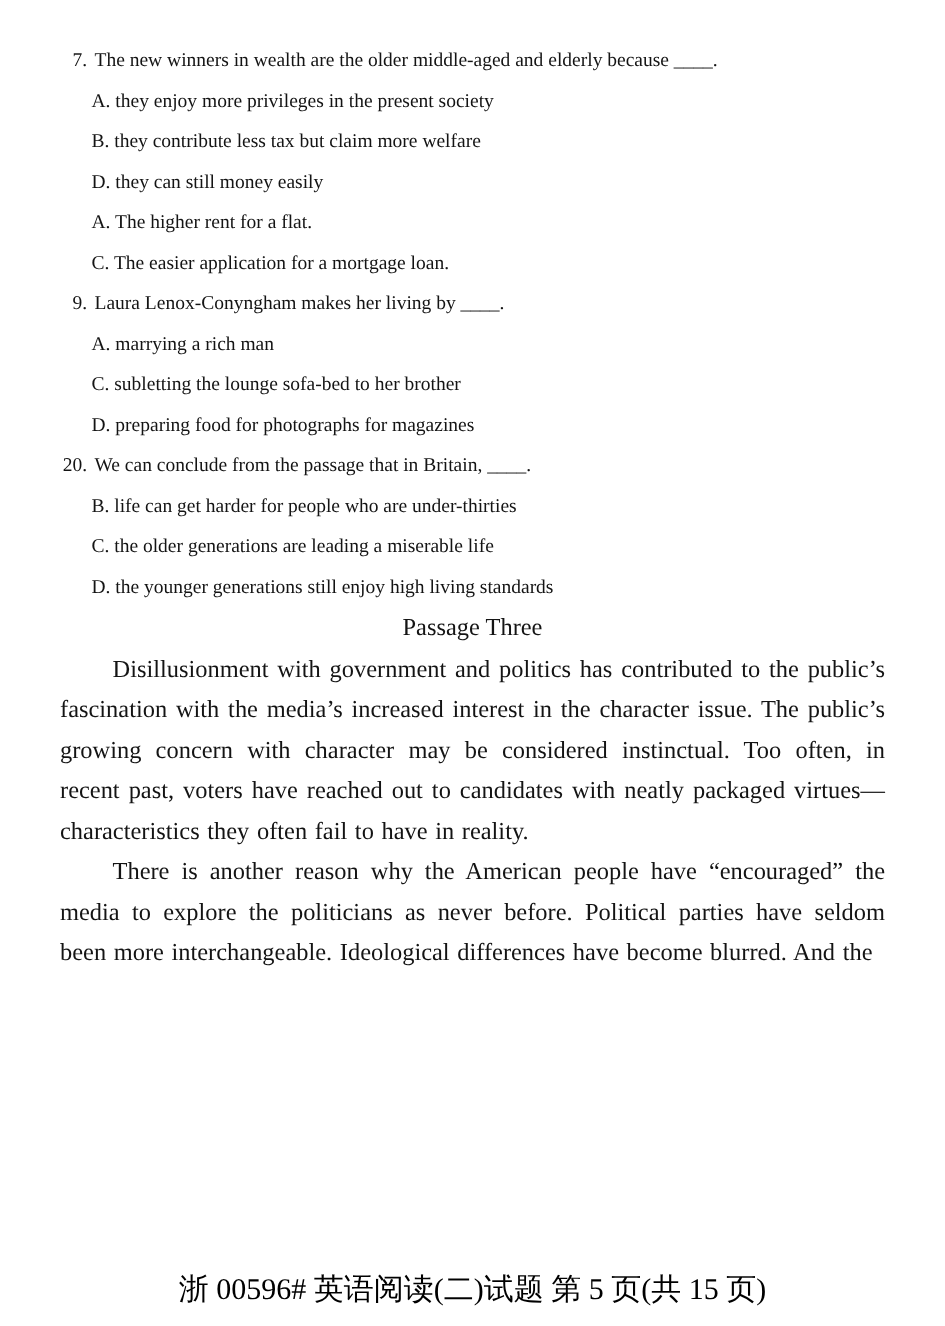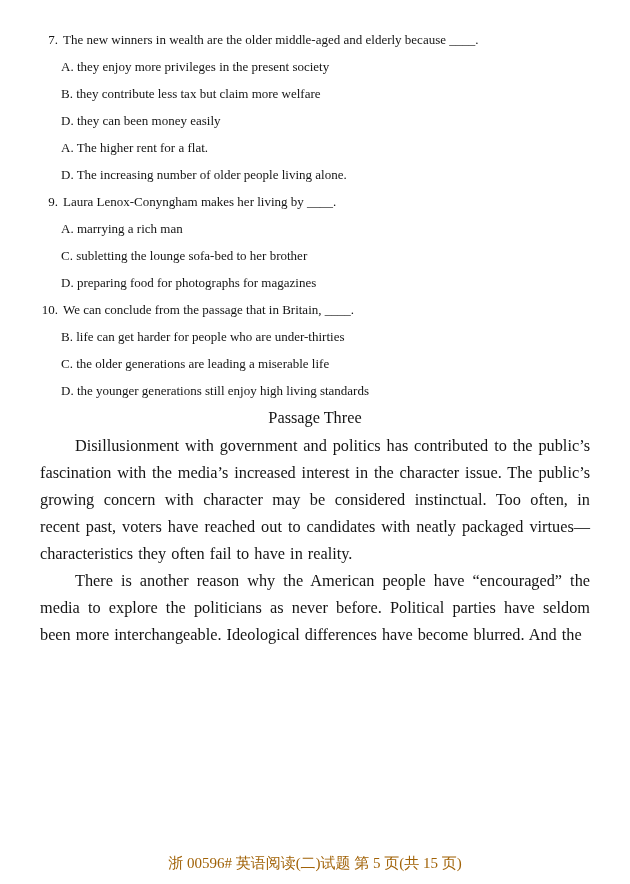--- a/index.html
+++ b/index.html
@@ -48,57 +48,57 @@
     text-align: justify;
     text-indent: 35px;
     word-spacing: 1px;
   }
   .footer {
     position: absolute;
     left: 0;
     right: 0;
     bottom: 11px;
     text-align: center;
-    font-size: 15px;
-    color: #a16207;
+    font-size: 20px;
+    color: #000000;
   }
 </style>
 </head>
 <body>
 
 <div class="page">
 
   <div class="questions">
 
     <div class="question">
       <div class="stem">
         <span class="qnum">7.</span><span class="qtext">The new winners in wealth are the older middle-aged and elderly because ____.</span>
       </div>
       <div class="option">A. they enjoy more privileges in the present society</div>
       <div class="option">B. they contribute less tax but claim more welfare</div>
-      <div class="option">D. they can been money easily</div>
+      <div class="option">D. they can still money easily</div>
     </div>
 
     <div class="question">
       <div class="option">A. The higher rent for a flat.</div>
-      <div class="option">D. The increasing number of older people living alone.</div>
+      <div class="option">C. The easier application for a mortgage loan.</div>
     </div>
 
     <div class="question">
       <div class="stem">
         <span class="qnum">9.</span><span class="qtext">Laura Lenox-Conyngham makes her living by ____.</span>
       </div>
       <div class="option">A. marrying a rich man</div>
       <div class="option">C. subletting the lounge sofa-bed to her brother</div>
       <div class="option">D. preparing food for photographs for magazines</div>
     </div>
 
     <div class="question">
       <div class="stem">
-        <span class="qnum">10.</span><span class="qtext">We can conclude from the passage that in Britain, ____.</span>
+        <span class="qnum">20.</span><span class="qtext">We can conclude from the passage that in Britain, ____.</span>
       </div>
       <div class="option">B. life can get harder for people who are under-thirties</div>
       <div class="option">C. the older generations are leading a miserable life</div>
       <div class="option">D. the younger generations still enjoy high living standards</div>
     </div>
 
   </div>
 
   <div class="passage">
     <div class="passage-heading">Passage Three</div>

